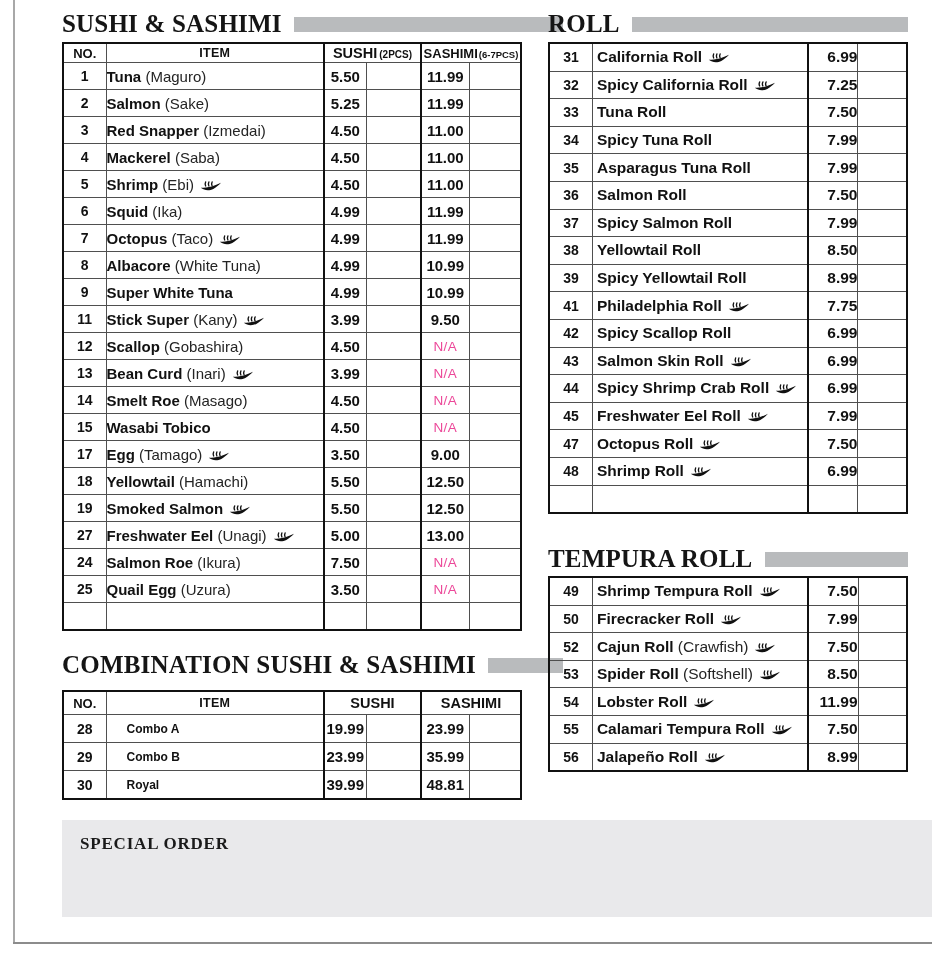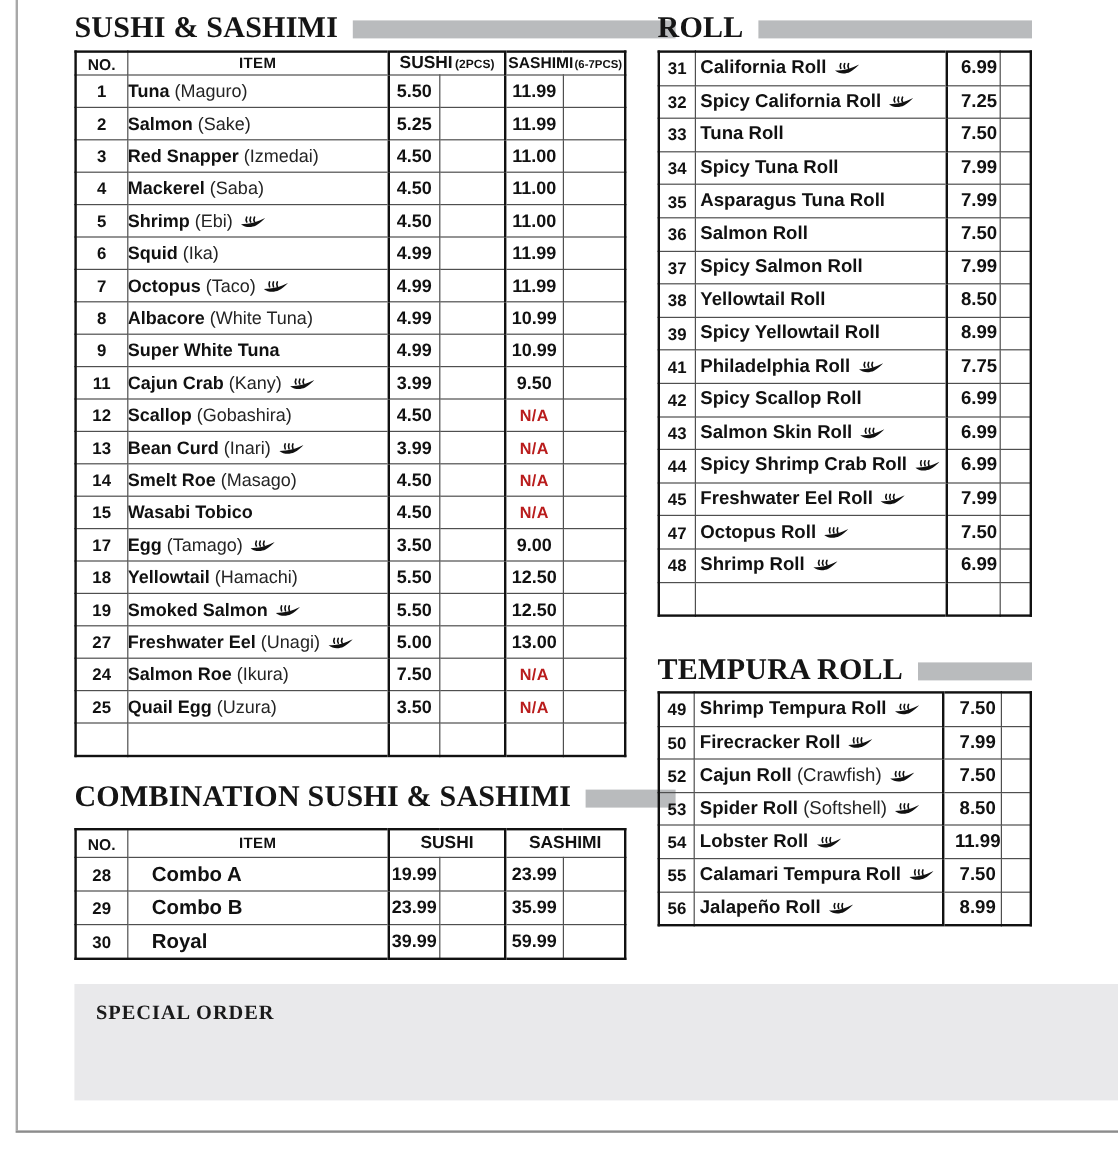--- a/index.html
+++ b/index.html
@@ -6,21 +6,21 @@
   body{
     width:932px;height:961px;position:relative;background:#ffffff;
     font-family:"Liberation Sans", sans-serif;color:#111;
     -webkit-font-smoothing:antialiased;overflow:hidden;
   }
   .left-rule{position:absolute;left:13px;top:0;width:2px;height:942px;background:#a8a8a8;}
   .bottom-rule{position:absolute;left:13px;top:942px;width:919px;height:2px;background:#8c8c8c;}
 
   .col{position:absolute;top:9px;}
   .col-left{left:62px;width:501px;}
-  .col-right{left:548px;width:312px;}
+  .col-right{left:548px;width:360px;}
 
   .section-head{display:flex;align-items:center;height:30px;margin-bottom:3px;}
   .section-head .title{
     font-family:"Liberation Serif", serif;font-weight:bold;font-size:25px;
     letter-spacing:.2px;white-space:nowrap;color:#151515;
   }
   .section-head .bar{flex:1;height:15px;background:#b9bbbd;margin-left:12px;min-width:30px;}
   .head-gap-sm{margin-top:17px;height:34px;margin-bottom:8px;}
   .head-gap-lg{margin-top:30px;height:30px;margin-bottom:2px;}
 
@@ -41,26 +41,26 @@
   .th-group-sashimi .ghn{font-size:9.5px;margin-left:1px;}
   .tbl-combo th{height:22px;}
   .tbl-combo .th-group .gh{font-size:14.5px;}
   .tbl-combo td{height:27px;}
 
   .c-no{text-align:center;font-weight:bold;font-size:14px;}
   .c-item{padding-left:13px;font-size:15px;}
   .c-item .nm{font-weight:bold;}
   .c-item .note{font-weight:normal;color:#242424;}
   .c-price{text-align:center;font-weight:bold;font-size:15px;}
-  .c-price.na{font-weight:bold;font-size:13.5px;color:#b91c1c;letter-spacing:.3px;margin-top:40px;}
+  .c-price.na{font-weight:normal;font-size:13.5px;color:#ec4899;letter-spacing:.3px;margin-top:40px;}
   .c-blank{background:#fff;}
 
   .tbl-right .c-item{padding-left:4px;font-size:15.5px;}
-  .tbl-right .c-price{text-align:center;padding-left:8px;font-size:15.5px;}
-  .tbl-combo .c-item{padding-left:20px;font-size:17px;}
+  .tbl-right .c-price{text-align:right;padding-left:8px;font-size:15.5px;}
+  .tbl-combo .c-item{padding-left:20px;font-size:12px;}
 
   svg.cooked{margin-left:6px;vertical-align:-1px;}
 
   .special-box{
     position:absolute;left:62px;top:820px;width:870px;height:97px;background:#e9e9eb;
   }
   .special-box .title{
     display:block;padding:14px 0 0 18px;font-family:"Liberation Serif", serif;
     font-weight:bold;font-size:17px;letter-spacing:.8px;color:#1a1a1a;
   }
@@ -169,21 +169,21 @@
         <tr>
           <td class="c-no">9</td>
           <td class="c-item"><span class="nm">Super White Tuna</span></td>
           <td class="c-price bL2">4.99</td>
           <td class="c-blank"></td>
           <td class="c-price bL2">10.99</td>
           <td class="c-blank"></td>
         </tr>
         <tr>
           <td class="c-no">11</td>
-          <td class="c-item"><span class="nm">Cajun Crab</span><span class="note"> (Kany)</span><svg class="cooked" viewBox="0 0 26 12" width="21" height="10">
+          <td class="c-item"><span class="nm">Stick Super</span><span class="note"> (Kany)</span><svg class="cooked" viewBox="0 0 26 12" width="21" height="10">
               <path d="M7 1c-1 2-1 3.2 0 5M11 1c-1 2-1 3.2 0 5M15 1c-1 2-1 3.2 0 5" fill="none" stroke="#111" stroke-width="1.7" stroke-linecap="round"></path>
               <path d="M1 8.2c4.5 3.8 11 3.6 15.5 1.4 3.2-1.6 6.3-4.2 9.5-7.6-4 2-7.6 3.5-11.5 4.5C9.6 7.7 5 8.2 1 8.2z" fill="#111"></path>
             </svg></td>
           <td class="c-price bL2">3.99</td>
           <td class="c-blank"></td>
           <td class="c-price bL2">9.50</td>
           <td class="c-blank"></td>
         </tr>
         <tr>
           <td class="c-no">12</td>
@@ -325,21 +325,21 @@
           <td class="c-price bL2">23.99</td>
           <td class="c-blank"></td>
           <td class="c-price bL2">35.99</td>
           <td class="c-blank"></td>
         </tr>
         <tr>
           <td class="c-no">30</td>
           <td class="c-item"><span class="nm">Royal</span></td>
           <td class="c-price bL2">39.99</td>
           <td class="c-blank"></td>
-          <td class="c-price bL2">59.99</td>
+          <td class="c-price bL2">48.81</td>
           <td class="c-blank"></td>
         </tr>
       </tbody>
   </table>
 
 </div>
 
 <div class="col col-right">
 
   <div class="section-head">

